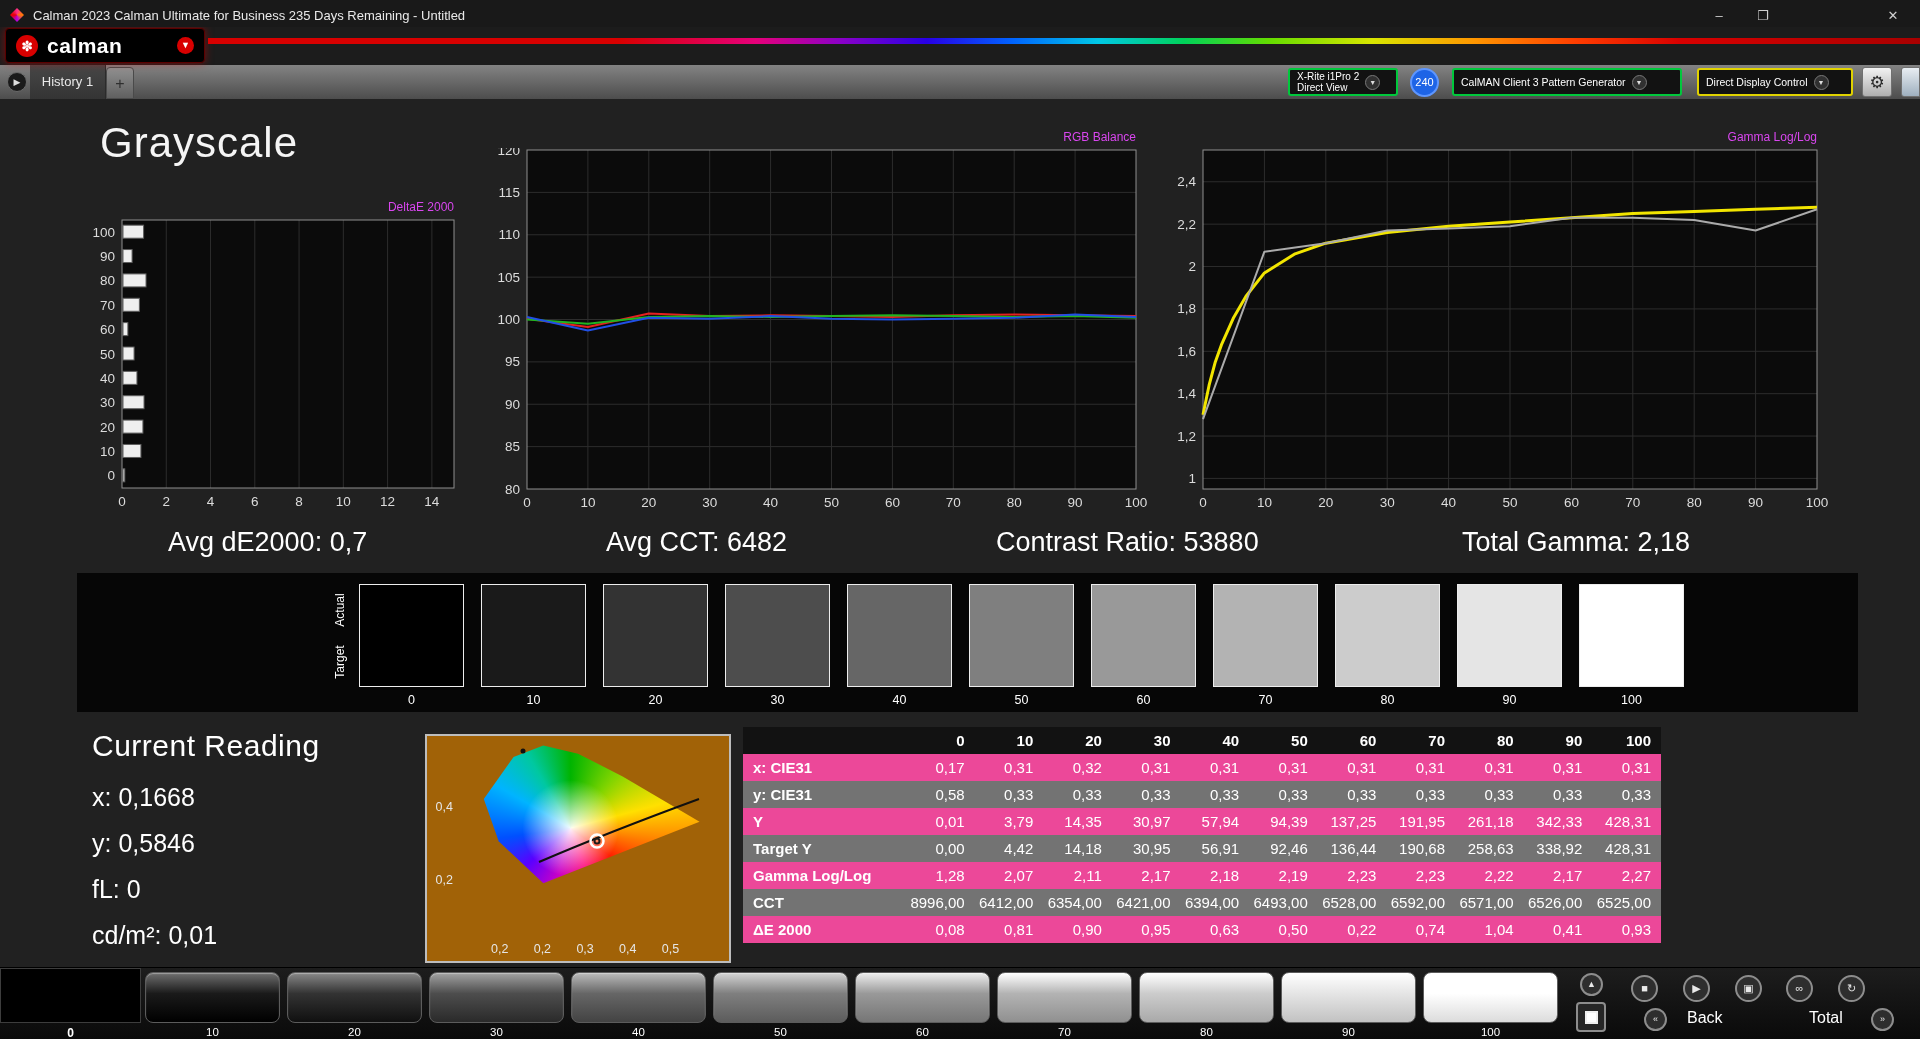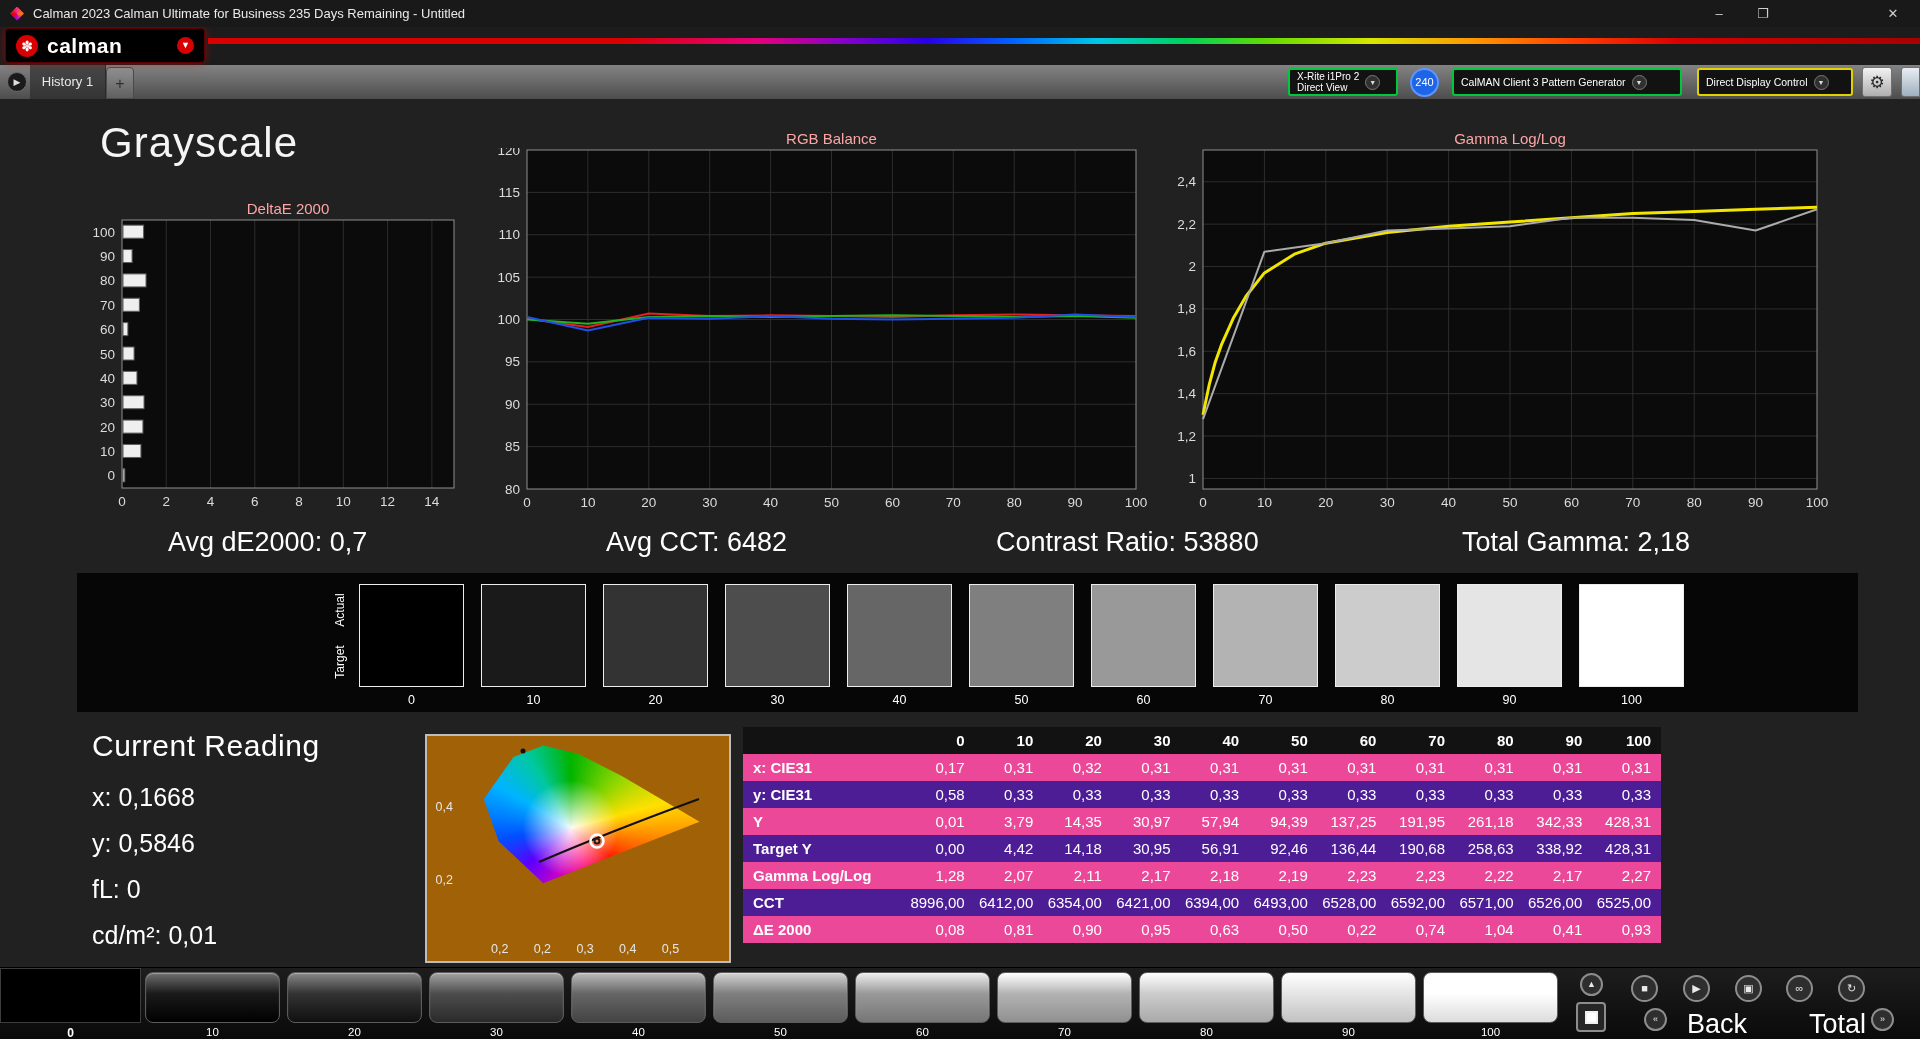--- a/index.html
+++ b/index.html
@@ -1,20 +1,20 @@
 <!DOCTYPE html>
 <html><head>
 <meta charset="utf-8">
 <style>
 *{box-sizing:border-box;margin:0;padding:0}
 html,body{width:1920px;height:1039px;overflow:hidden}
 body{background:#212121;font-family:"Liberation Sans",sans-serif;position:relative;cursor:default;-webkit-user-select:none;user-select:none}
 
 
-.titlebar{position:absolute;top:0;left:0;right:0;height:27px;background:#191919;display:flex;align-items:center;padding:0 10px;z-index:40}
+.titlebar{position:absolute;top:0;left:0;right:0;height:27px;background:#191919;display:flex;align-items:flex-start;padding:8px 10px;z-index:40}
 .app-icon{width:14px;height:14px;margin-right:9px;background:conic-gradient(#ff2d8a,#ff7a00,#b400e6,#e60000,#ff2d8a);clip-path:polygon(50% 0,100% 50%,50% 100%,0 50%)}
 .title-text{font-size:13px;color:#e9e9e9;white-space:nowrap}
 .win-controls{margin-left:auto;display:flex;align-items:center;color:#cfcfcf;font-size:13px}
 .win-controls .winbtn{width:34px;text-align:center}
 .win-controls .winbtn.close{margin-left:96px}
 .win-controls .winbtn.max{margin-left:10px}
 
 
 .header{position:absolute;top:27px;left:0;right:0;height:72px;background:#1c1c1c;z-index:20}
 .rainbow{position:absolute;left:208px;right:0;top:11px;height:6px;background:linear-gradient(90deg,#d80000 0%,#d80000 24%,#e6007a 32%,#8a00c8 37%,#2800e6 42%,#0064ff 47%,#00c8e6 52%,#00d25a 57%,#64dc00 62%,#d8e600 68%,#ff9600 74%,#ff3c00 80%,#d80000 86%,#a80000 100%)}
@@ -33,21 +33,21 @@
 #generator-box{left:1452px;width:230px;border:2px solid #00c83c;font-size:10.5px}
 #ddc-box{left:1697px;width:156px;border:2px solid #e0d200;font-size:10.5px}
 .badge{position:absolute;left:1410px;top:3px;width:29px;height:29px;border-radius:50%;background:#1e64e6;border:2px solid #5e96ff;color:#fff;font-size:11px;font-weight:normal;text-align:center;line-height:25px}
 .gear-btn{position:absolute;left:1862px;top:2px;width:30px;height:30px;border-radius:3px;background:linear-gradient(#f2f2f2,#afafaf);color:#2b2b2b;font-size:17px;text-align:center;line-height:29px;border:1px solid #707070}
 .edge-btn{position:absolute;left:1901px;top:2px;width:19px;height:30px;background:linear-gradient(#e8edf2,#9fb0bf);border-radius:3px 0 0 3px;border:1px solid #707070}
 
 
 .main{position:absolute;top:99px;left:0;width:1920px;height:868px;background:#212121}
 .page-title{position:absolute;left:100px;top:20px;font-size:42px;color:#f5f5f5;font-weight:400;letter-spacing:1px}
 .chart{position:absolute}
-.chart-title{font-size:15px;color:#fca5a5;text-align:center;height:18px}
+.chart-title{font-size:12px;color:#d946ef;text-align:right;height:18px}
 svg text.tick{fill:#dcdcdc;font-size:13.5px;font-family:"Liberation Sans",sans-serif}
 .stat{position:absolute;top:428px;font-size:27px;color:#fff;white-space:nowrap}
 
 
 .swatch-strip{position:absolute;left:77px;top:474px;width:1781px;height:139px;background:#060606}
 .vlabel{position:absolute;color:#fff;font-size:12px;transform:rotate(-90deg);white-space:nowrap}
 .swatch-row{position:absolute;left:282px;top:11px;display:flex;gap:17px}
 .swatch-cell{width:105px;position:relative}
 .swatch-box{width:105px;height:103px;border:1px solid #ededed}
 .swatch-label{text-align:center;color:#fff;font-size:12.5px;margin-top:6px}
@@ -68,36 +68,36 @@
 .cie-overlay{position:absolute;left:2px;top:0;width:248px;height:162px}
 .cie-ylabel{position:absolute;color:#e6e6e6;font-size:12.5px;text-align:right;width:24px;left:2px}
 .cie-xlabel{position:absolute;bottom:5px;color:#e6e6e6;font-size:12.5px;transform:translateX(-50%)}
 
 
 .data-table{position:absolute;left:743px;top:628px;border-collapse:collapse;table-layout:fixed;width:918px}
 .data-table th,.data-table td{font-size:15px;color:#fff;text-align:right;padding:4px 10px 4px 2px;white-space:nowrap;overflow:hidden;height:27px}
 .data-table thead th{background:#121212;font-weight:bold}
 .data-table td.rowlabel{text-align:left;font-weight:bold;padding-left:10px}
 .data-table tr.odd{background:#ec4899}
-.data-table tr.even{background:#4c1d95}
+.data-table tr.even{background:#737373}
 
 
 .bottombar{position:absolute;top:967px;left:0;width:1920px;height:72px;background:linear-gradient(#1d1d1d,#0a0a0a);border-top:1px solid #000}
 .patch-zero{position:absolute;left:0;top:0;width:141px}
 .patch-zero .pbox{width:141px;height:55px;background:#000;border:1px solid #3d3d3d}
 .patch-row{position:absolute;left:145px;top:4px;display:flex;gap:7px}
 .patch{width:135px;position:relative}
 .patch .pbox{width:135px;height:51px;border-radius:8px;border:1px solid #5c5c5c;box-shadow:inset 0 1px 1px rgba(255,255,255,.35)}
 .patch-label{text-align:center;color:#fff;font-size:11.5px;margin-top:3px}
 .patch-zero .patch-label{font-weight:bold;font-size:12px}
 .round-btn{position:absolute;width:27px;height:27px;border-radius:50%;background:#2e2e2e;border:2px solid #8d8d8d;color:#e9e9e9;font-size:11px;text-align:center;line-height:23px}
 .small-round{width:23px;height:23px;font-size:9px;line-height:19px}
 .square-btn{position:absolute;left:1576px;top:34px;width:30px;height:30px;border-radius:4px;background:#262626;border:2px solid #8d8d8d;display:flex;align-items:center;justify-content:center}
 .square-btn .sq{width:13px;height:13px;border:2px solid #f0f0f0;background:#fff}
-.nav-text{position:absolute;top:41px;color:#fff;font-size:27px;white-space:nowrap}
+.nav-text{position:absolute;top:41px;color:#fff;font-size:16px;white-space:nowrap}
 </style>
 </head>
 <body>
 
 <div class="titlebar">
   <span class="app-icon"></span>
   <span class="title-text">Calman 2023 Calman Ultimate for Business 235 Days Remaining  - Untitled</span>
   <div class="win-controls">
     <span class="winbtn">–</span>
     <span class="winbtn max">❐</span>

